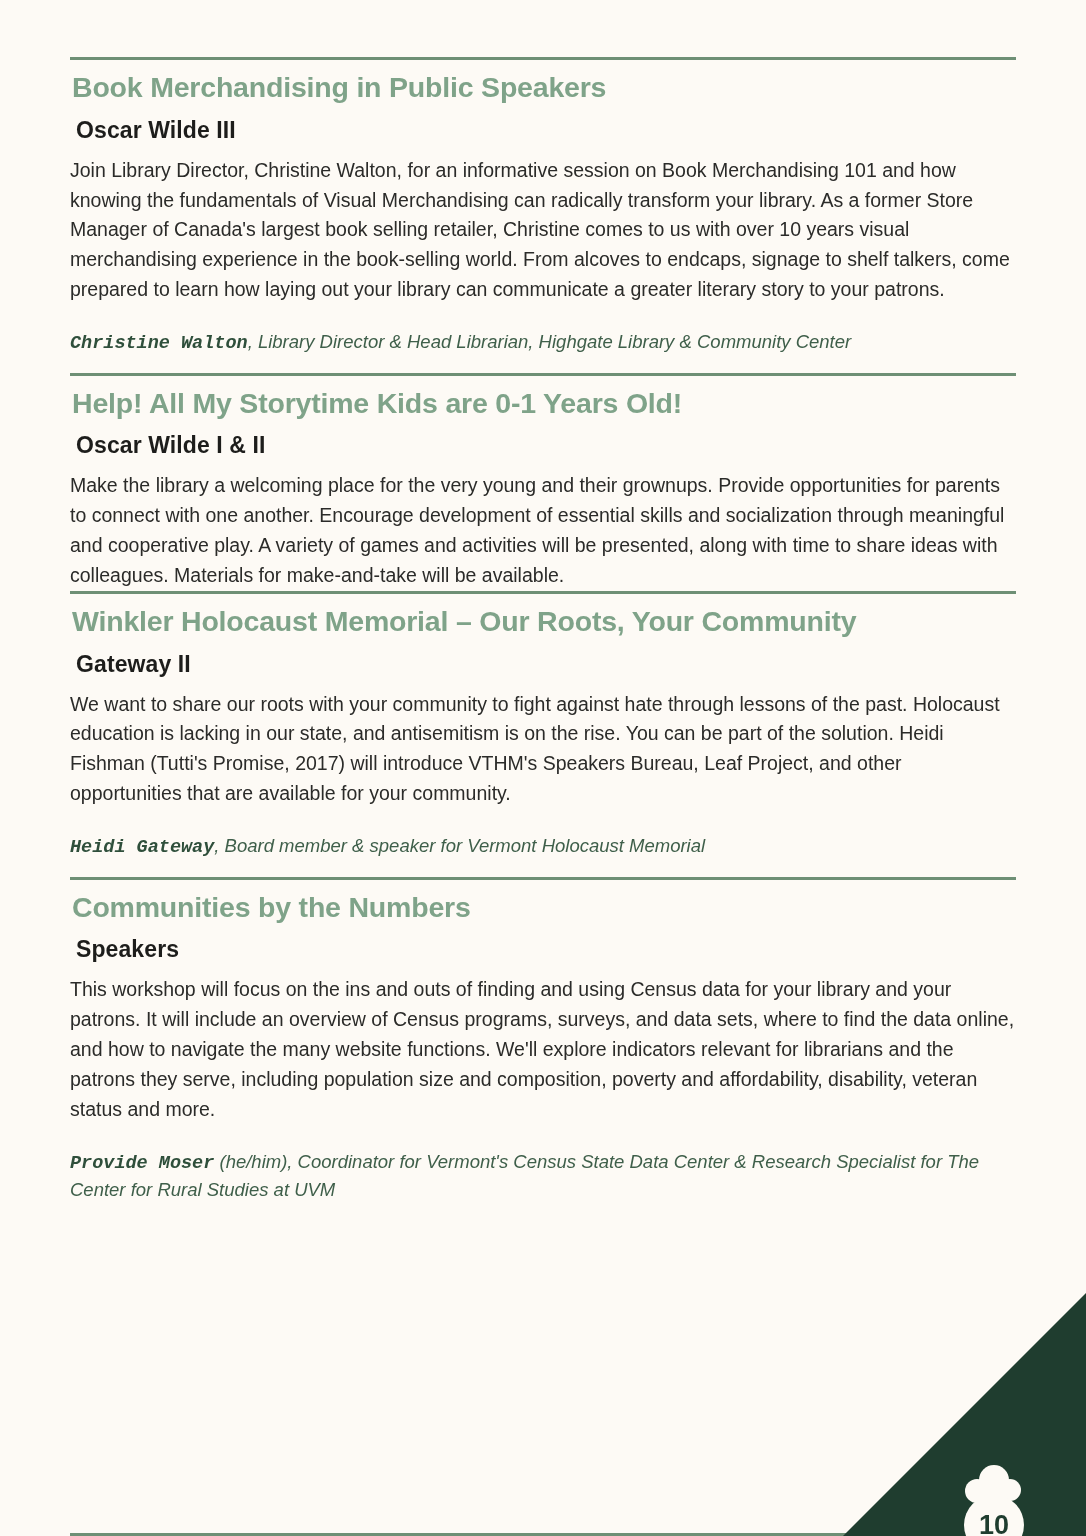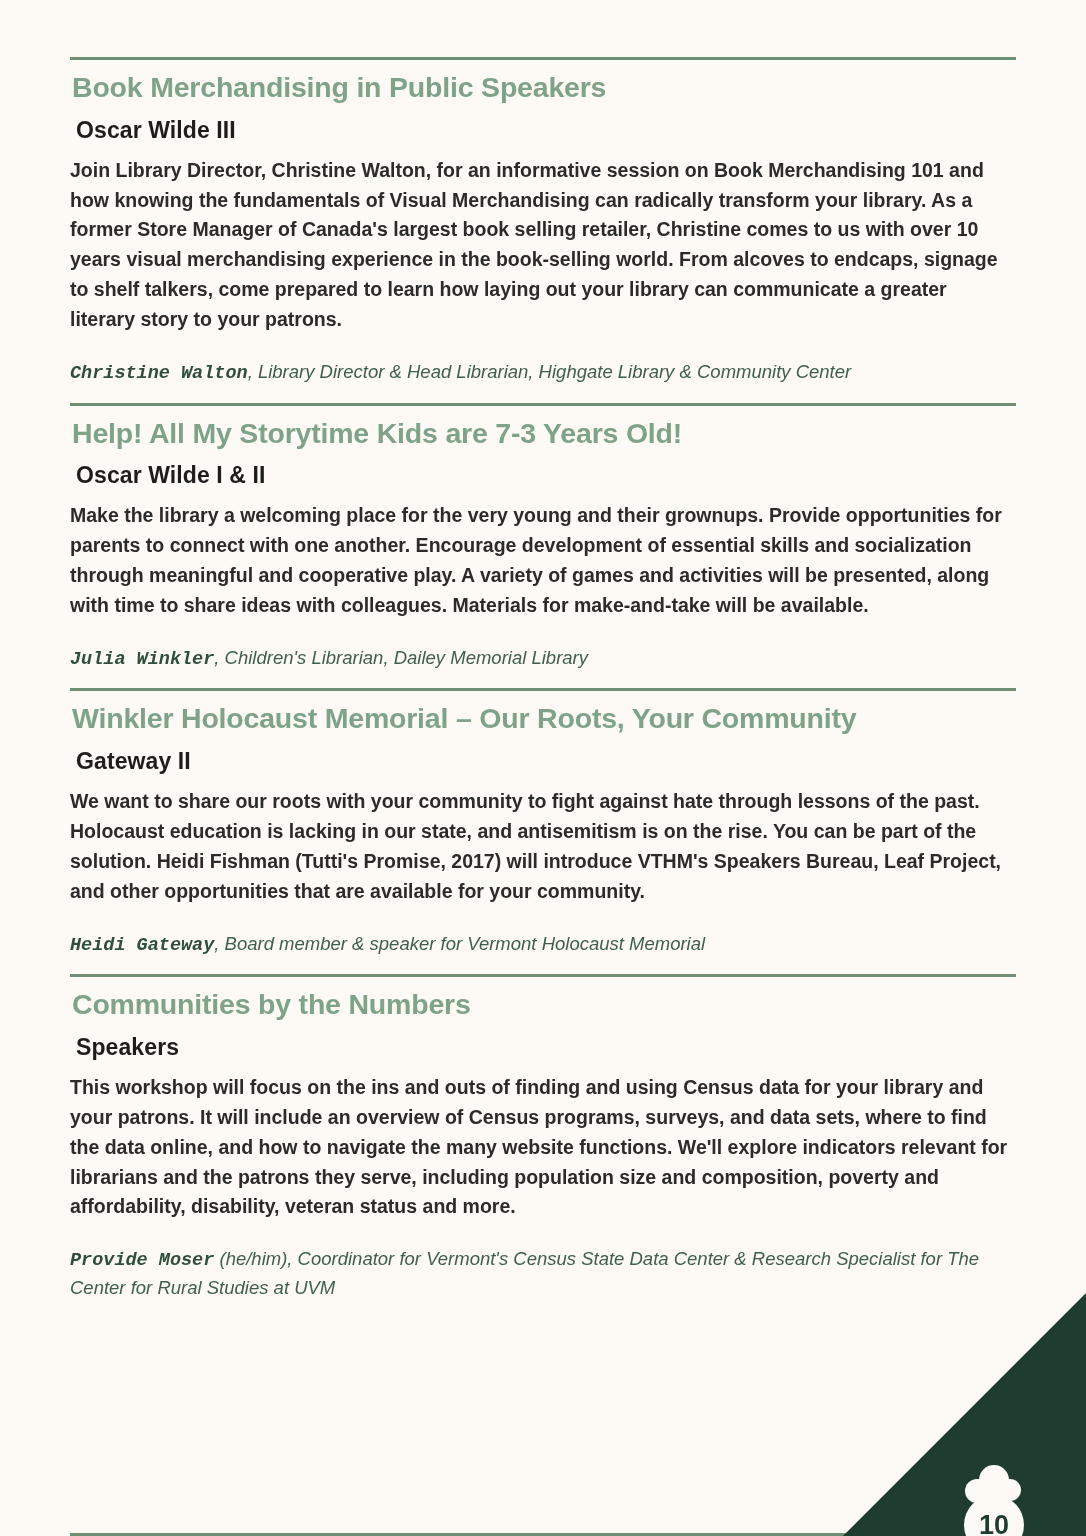--- a/index.html
+++ b/index.html
@@ -42,21 +42,20 @@
     font-weight: bold;
     margin: 13px 0 0 6px;
     letter-spacing: 0.1px;
   }
   .session-desc {
     color: #2b2b29;
     font-size: 19.5px;
     line-height: 1.53;
     margin: 12px 0 0 0;
     max-width: 948px;
-    font-weight: bold;
   }
   .session-presenter {
     color: #3f5f4a;
     font-size: 18.5px;
     font-style: italic;
     line-height: 1.45;
     margin: 24px 0 15px 0;
     max-width: 950px;
   }
   .session-presenter b {
@@ -133,24 +132,23 @@
   <div class="session">
     <div class="session-title">Book Merchandising in Public Speakers</div>
     <div class="session-room">Oscar Wilde III</div>
     <div class="session-desc">Join Library Director, Christine Walton, for an informative session on Book Merchandising 101 and how knowing the fundamentals of Visual Merchandising can radically transform your library. As a former Store Manager of Canada's largest book selling retailer, Christine comes to us with over 10 years visual merchandising experience in the book-selling world. From alcoves to endcaps, signage to shelf talkers, come prepared to learn how laying out your library can communicate a greater literary story to your patrons.</div>
     <div class="session-presenter"><b>Christine Walton</b><span>, Library Director &amp; Head Librarian, Highgate Library &amp; Community Center</span></div>
   </div>
 
   <div class="rule"></div>
 
   <div class="session">
-    <div class="session-title">Help! All My Storytime Kids are 7-3 Years Old!</div>
+    <div class="session-title">Help! All My Storytime Kids are 0-1 Years Old!</div>
     <div class="session-room">Oscar Wilde I &amp; II</div>
     <div class="session-desc">Make the library a welcoming place for the very young and their grownups. Provide opportunities for parents to connect with one another. Encourage development of essential skills and socialization through meaningful and cooperative play. A variety of games and activities will be presented, along with time to share ideas with colleagues. Materials for make-and-take will be available.</div>
-    <div class="session-presenter"><b>Julia Winkler</b><span>, Children's Librarian, Dailey Memorial Library</span></div>
   </div>
 
   <div class="rule"></div>
 
   <div class="session">
     <div class="session-title">Winkler Holocaust Memorial – Our Roots, Your Community</div>
     <div class="session-room">Gateway II</div>
     <div class="session-desc">We want to share our roots with your community to fight against hate through lessons of the past. Holocaust education is lacking in our state, and antisemitism is on the rise. You can be part of the solution. Heidi Fishman (Tutti's Promise, 2017) will introduce VTHM's Speakers Bureau, Leaf Project, and other opportunities that are available for your community.</div>
     <div class="session-presenter"><b>Heidi Gateway</b><span>, Board member &amp; speaker for Vermont Holocaust Memorial</span></div>
   </div>

